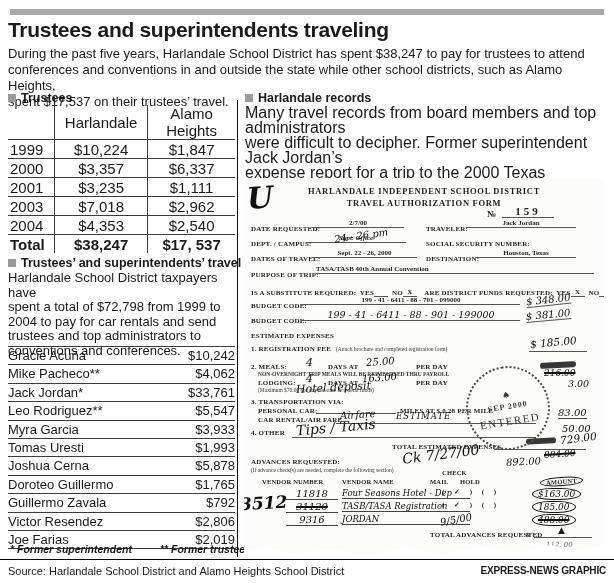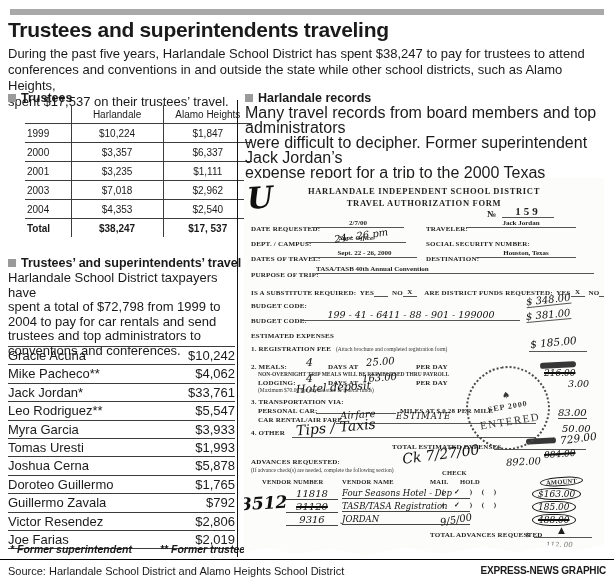--- a/index.html
+++ b/index.html
@@ -6,21 +6,21 @@
   .canvas{position:relative;width:614px;height:583px;background:#fff;overflow:hidden;
           font-family:"Liberation Sans",sans-serif;color:#1a1a1a;}
   .topbar{position:absolute;left:10px;top:9px;width:594px;height:6px;background:#a9a9a9;}
   .title{position:absolute;left:8px;top:18px;font-size:21px;font-weight:bold;letter-spacing:-0.3px;}
   .intro{position:absolute;left:8px;top:46px;width:602px;font-size:13px;line-height:1.22;white-space:pre-line;}
 
   .sec-head{position:absolute;font-size:12.5px;font-weight:bold;white-space:nowrap;}
   .bullet{display:inline-block;width:8px;height:8px;background:#9a9a9a;margin-right:5px;}
 
   
-  .trustees{position:absolute;left:25px;top:105px;width:227px;border-collapse:collapse;font-size:10px;}
+  .trustees{position:absolute;left:8px;top:105px;width:227px;border-collapse:collapse;font-size:15px;}
   .trustees th,.trustees td{height:18px;padding:0 2px;border-bottom:1px solid #3c3c3c;font-weight:normal;}
   .trustees th{border-bottom:1px solid #3c3c3c;}
   .trustees td:first-child,.trustees th:first-child{width:44px;text-align:left;}
   .trustees td:nth-child(2),.trustees th:nth-child(2){width:92px;text-align:center;border-left:1px solid #3c3c3c;}
   .trustees td:nth-child(3),.trustees th:nth-child(3){width:91px;text-align:center;border-left:1px solid #3c3c3c;}
   .trustees tr.total td{font-weight:bold;border-bottom:none;}
 
   .travel-par{position:absolute;left:8px;top:271px;width:228px;font-size:13px;line-height:14.6px;white-space:pre-line;margin:0;}
   .people{position:absolute;left:8px;top:346px;width:227px;border-top:1px solid #3c3c3c;font-size:13px;}
   .person-row{display:flex;justify-content:space-between;line-height:17.4px;border-bottom:1px solid #3c3c3c;}
@@ -214,20 +214,21 @@
     <div class="fl" style="left:7px;top:110px;">
       <span>IS A SUBSTITUTE REQUIRED:</span>&nbsp;
       <span>YES</span><span class="uline" style="width:14px;"></span>&nbsp;
       <span>NO</span><span class="uline" style="width:14px;">X</span>&nbsp;&nbsp;&nbsp;
       <span>ARE DISTRICT FUNDS REQUESTED:</span>&nbsp;
       <span>YES</span><span class="uline" style="width:14px;">X</span>&nbsp;
       <span>NO</span><span class="uline" style="width:14px;"></span>
     </div>
 
     <span class="fl" style="left:7px;top:124px;">BUDGET CODE:</span>
+    <span class="tv" style="left:58px;top:118px;width:218px;">199  -  41  -  6411  -  88  -  701  -  099000</span>
     <span class="hw" style="left:282px;top:116px;font-size:10px;transform:rotate(-6deg);border-bottom:1px solid #555;">$ 348.00</span>
 
     <span class="fl" style="left:7px;top:139px;">BUDGET CODE:</span>
     <span class="hw" style="left:58px;top:131px;font-size:9.5px;width:218px;border-bottom:1px solid #555;text-align:center;">199 - 41 - 6411 - 88 - 901 - 199000</span>
     <span class="hw" style="left:282px;top:131px;font-size:10px;transform:rotate(-5deg);border-bottom:1px solid #555;">$ 381.00</span>
 
     <span class="fl" style="left:7px;top:154px;">ESTIMATED EXPENSES</span>
 
     <span class="fl" style="left:7px;top:167px;">1.   REGISTRATION FEE</span>
     <span class="fn" style="left:92px;top:168px;">(Attach brochure and completed registration form)</span>

